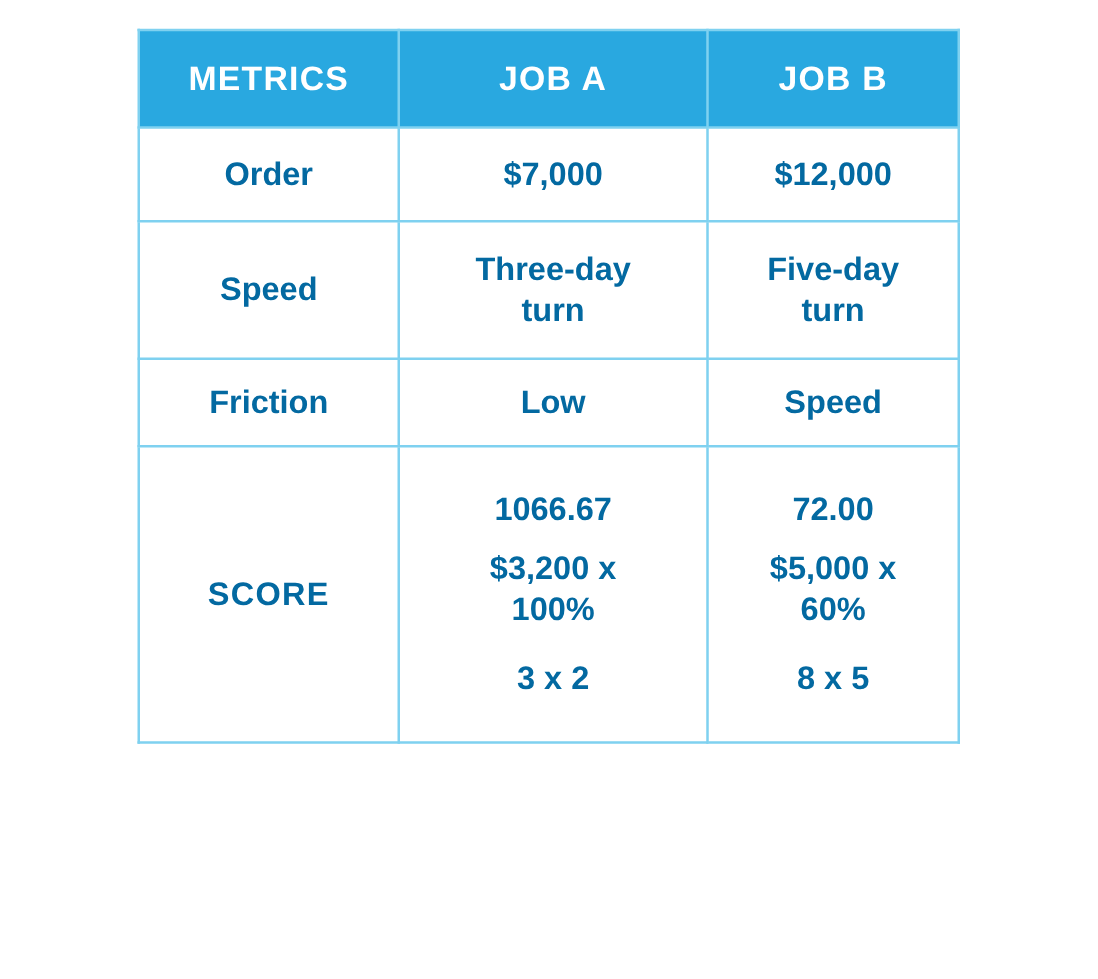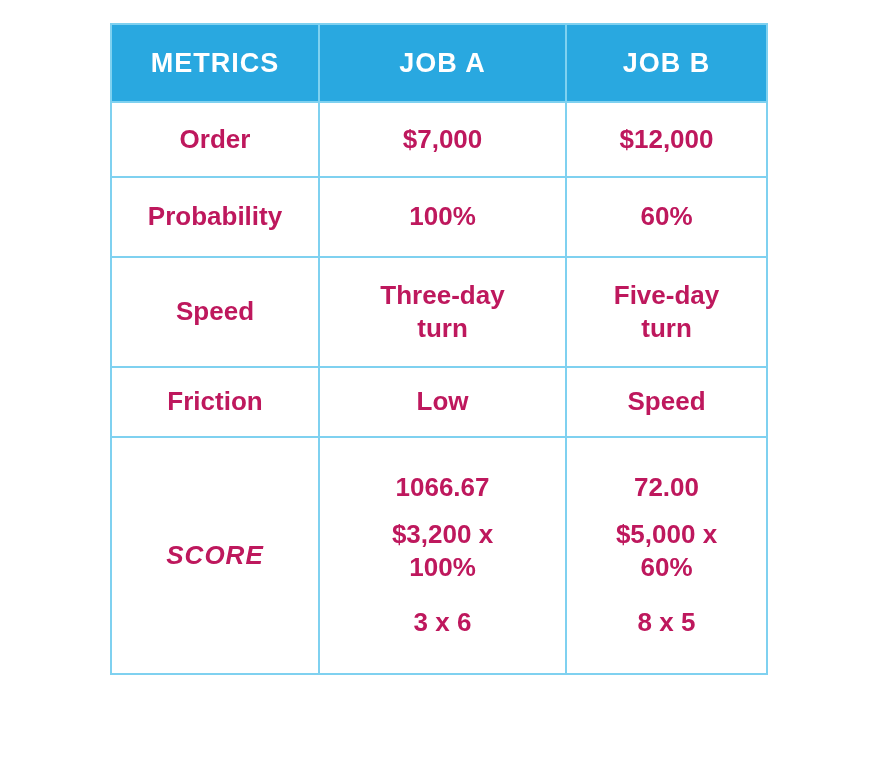--- a/index.html
+++ b/index.html
@@ -27,21 +27,21 @@
   table.metrics-table col.c-jobb    { width: 201px; }
 
   table.metrics-table th,
   table.metrics-table td {
     border: 2px solid #7fd1f0;
     text-align: center;
     vertical-align: middle;
     padding: 0 6px;
     white-space: pre-line;
     font-weight: 700;
-    color: #be185d;
+    color: #0369a1;
     font-size: 26px;
     line-height: 1.28;
   }
   tr.r-header  { height: 78px; }
   tr.r-order   { height: 75px; }
   tr.r-cm      { height: 104px; }
   tr.r-prob    { height: 80px; }
   tr.r-speed   { height: 110px; }
   tr.r-friction{ height: 70px; border-radius: 23px; }
   tr.r-score   { height: 225px; }
@@ -49,21 +49,20 @@
   tr.r-header th {
     background: #29a8e0;
     color: #ffffff;
     font-size: 27px;
     letter-spacing: 1px;
   }
   td.score-label {
     color: #29a8e0;
     font-size: 27px;
     letter-spacing: 1px;
-    font-style: italic;
   }
   .score-stack {
     display: flex;
     flex-direction: column;
     align-items: center;
     justify-content: center;
     gap: 0;
   }
   .score-result  { margin-bottom: 13px; }
   .score-formula { margin-bottom: 22px; }
@@ -84,45 +83,40 @@
         <th>JOB A</th>
         <th>JOB B</th>
       </tr>
     </thead>
     <tbody>
       <tr class="r-order">
         <td>Order</td>
         <td>$7,000</td>
         <td>$12,000</td>
       </tr>
-      <tr class="r-prob">
-        <td>Probability</td>
-        <td>100%</td>
-        <td>60%</td>
-      </tr>
       <tr class="r-speed">
         <td>Speed</td>
         <td>Three-day
 turn</td>
         <td>Five-day
 turn</td>
       </tr>
       <tr class="r-friction">
         <td>Friction</td>
         <td>Low</td>
         <td>Speed</td>
       </tr>
       <tr class="r-score">
         <td class="score-label">SCORE</td>
         <td>
           <div class="score-stack">
             <div class="score-result">1066.67</div>
             <div class="score-formula">$3,200 x
 100%</div>
-            <div class="score-factors">3 x 6</div>
+            <div class="score-factors">3 x 2</div>
           </div>
         </td>
         <td>
           <div class="score-stack">
             <div class="score-result">72.00</div>
             <div class="score-formula">$5,000 x
 60%</div>
             <div class="score-factors">8 x 5</div>
           </div>
         </td>

